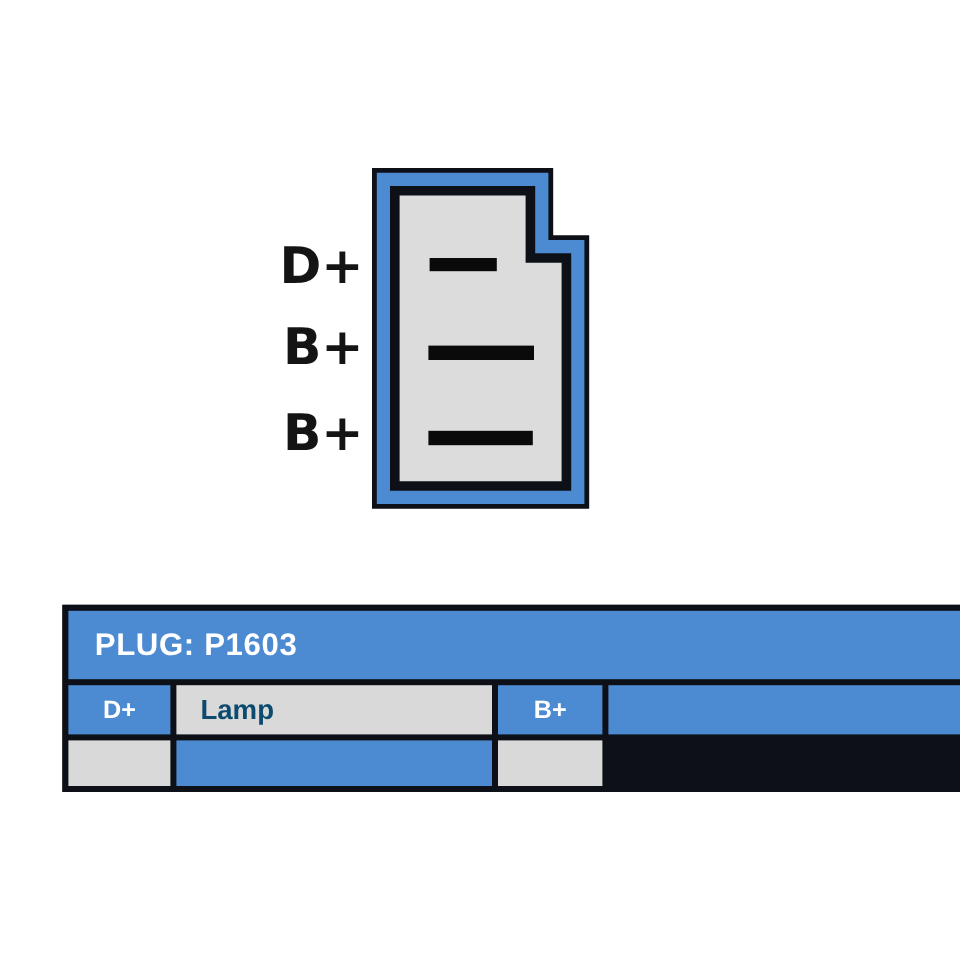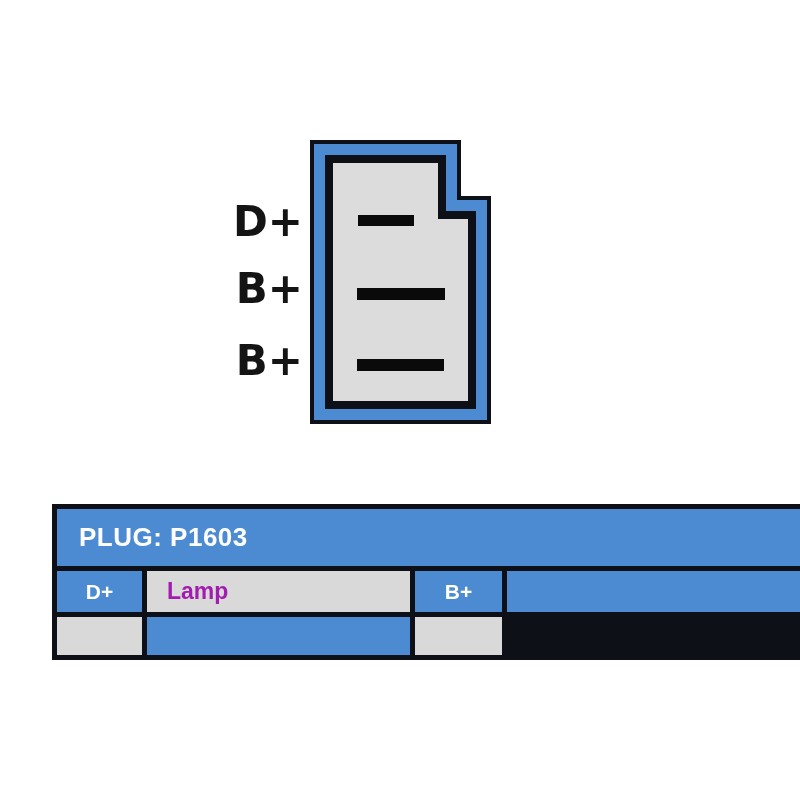--- a/index.html
+++ b/index.html
@@ -77,21 +77,21 @@
   }
   .cell-pin {
     background: var(--accent-blue, #4C8BD1);
     color: #ffffff;
     justify-content: center;
     font-weight: 600;
     font-size: 21px;
   }
   .cell-desc {
     background: var(--cell-gray, #D9D9D9);
-    color: #a21caf;
+    color: #0c4a6e;
     padding-left: 20px;
     font-weight: 600;
     font-size: 23px;
   }
 </style>
 </head>
 <body>
 
 <div class="stage">
 

